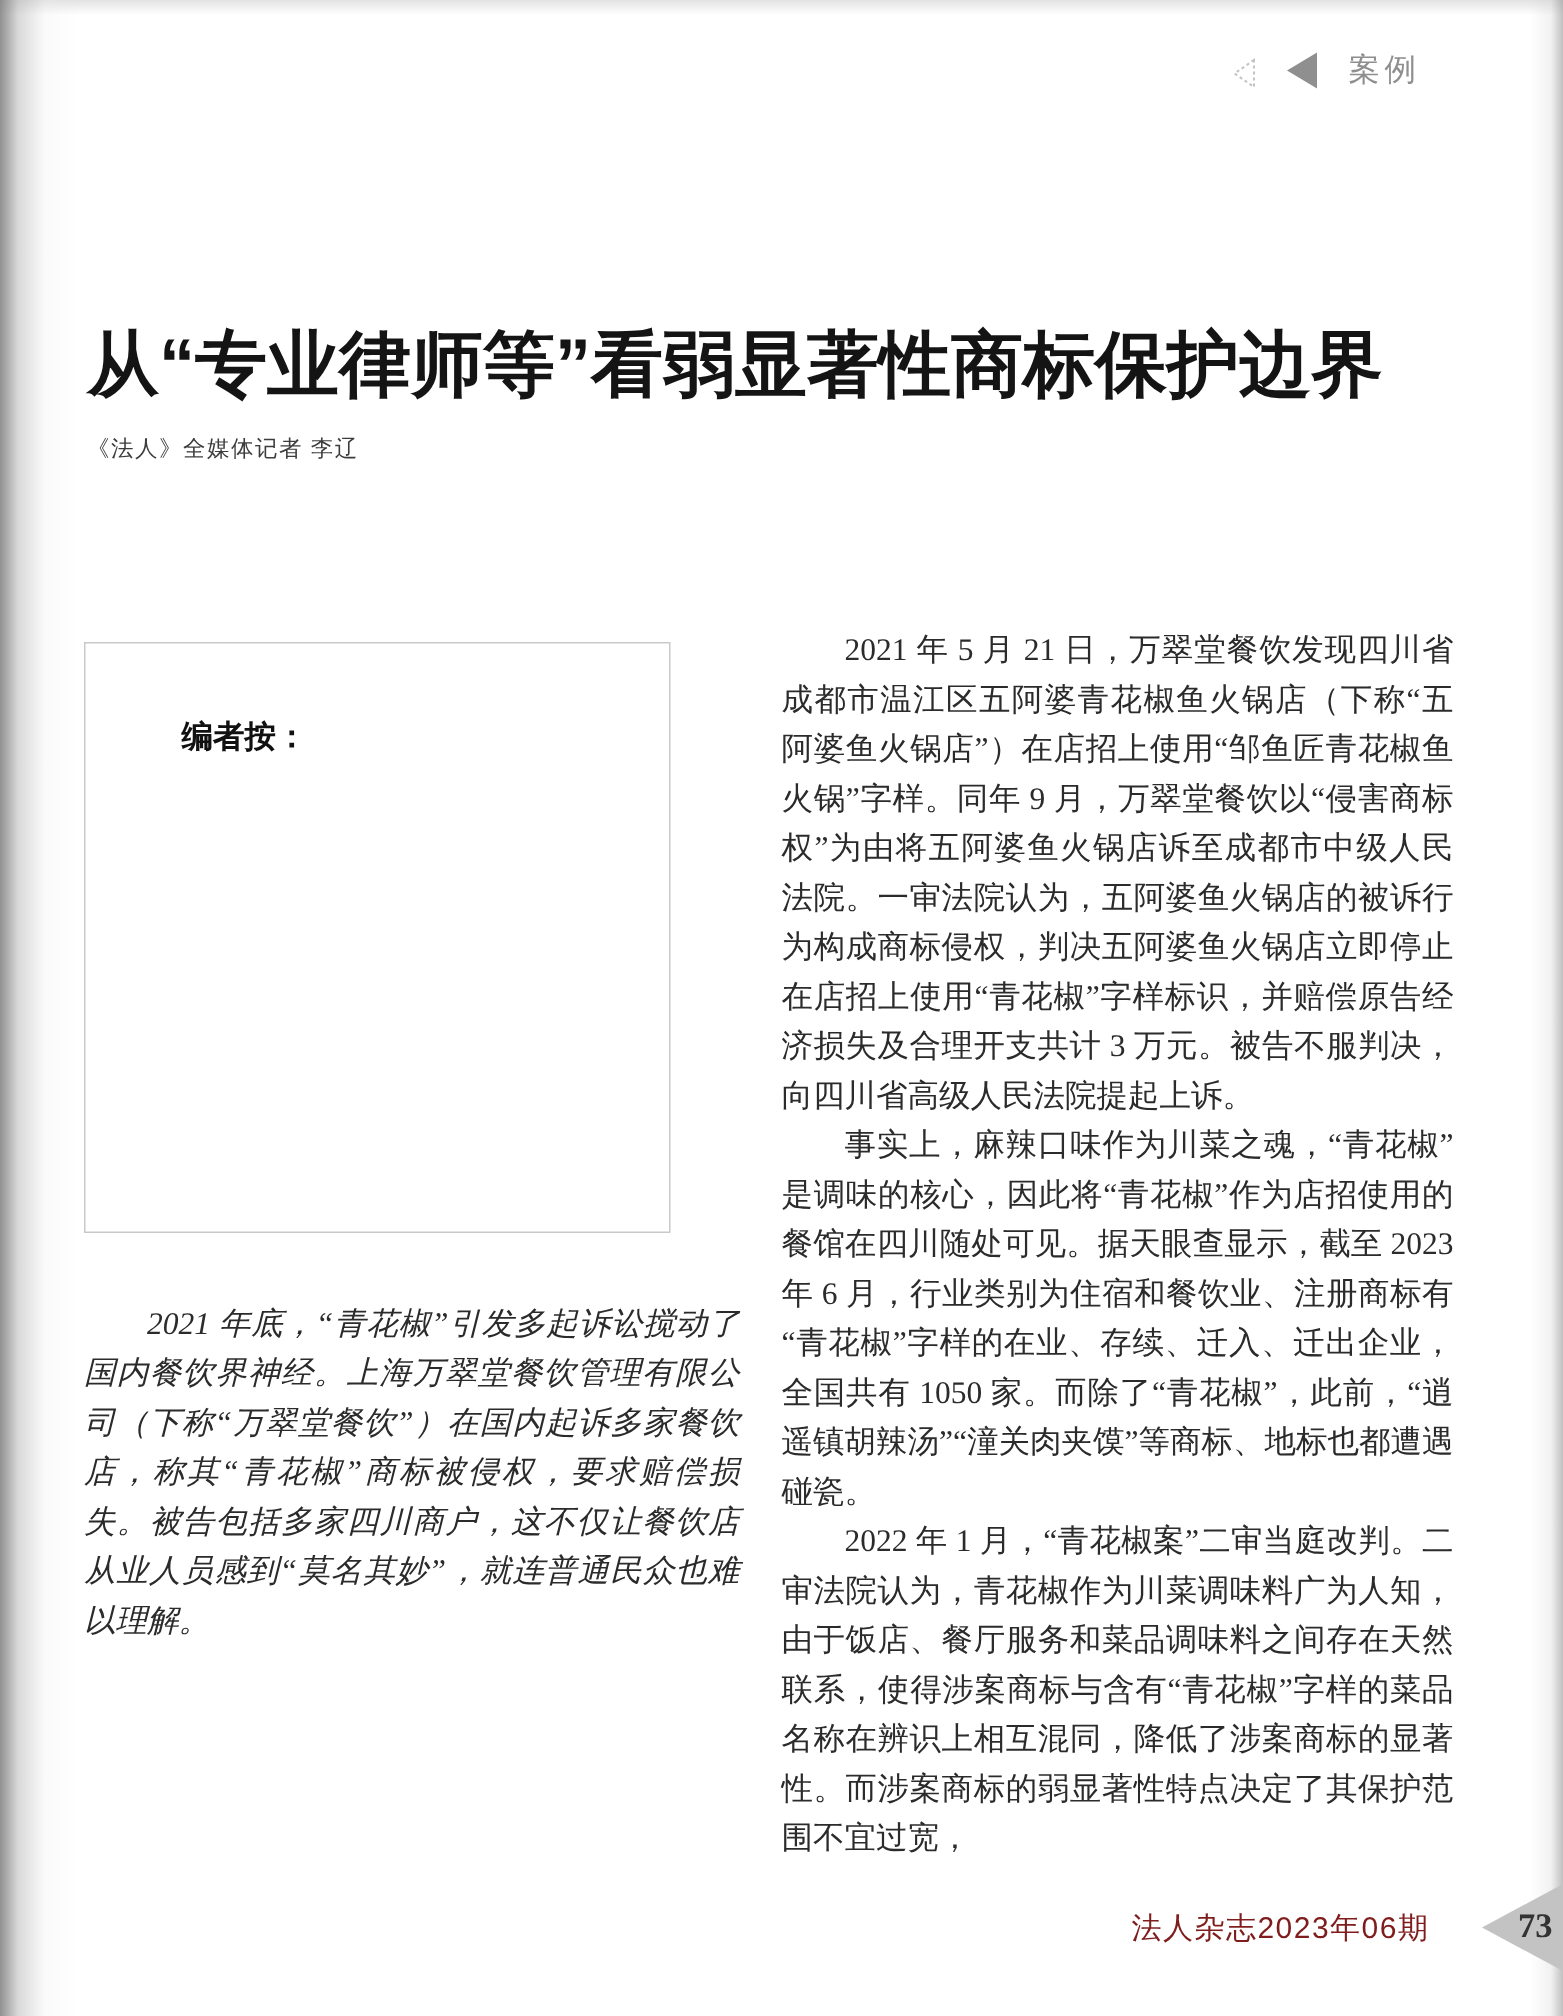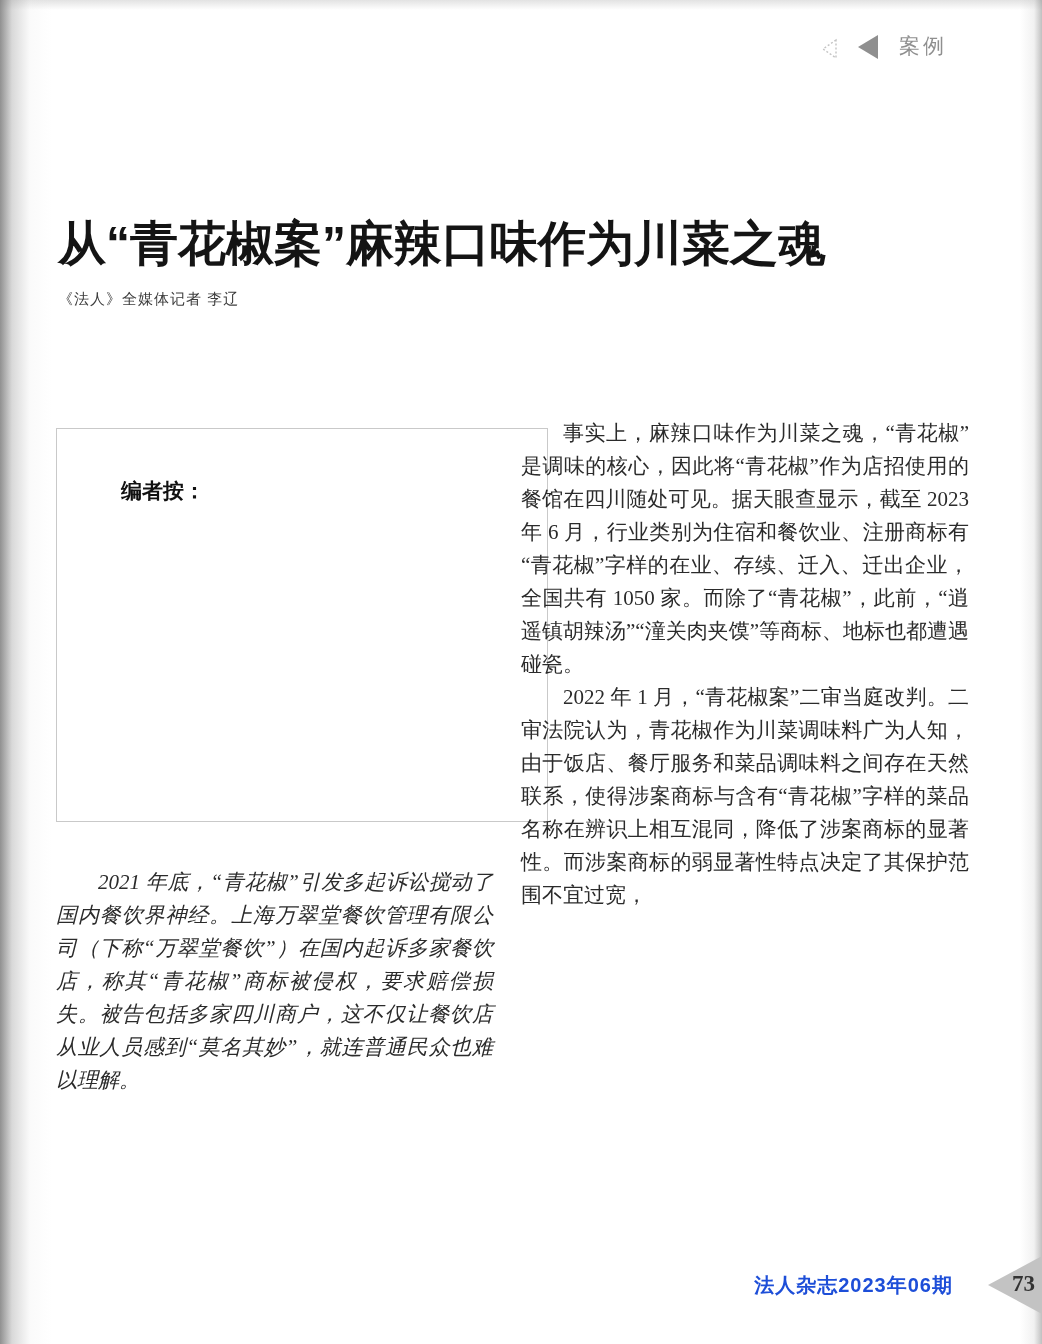--- a/index.html
+++ b/index.html
@@ -48,21 +48,21 @@
     color:#141414;letter-spacing:0px;white-space:nowrap;
   }
   .byline{
     position:absolute;left:58px;top:290px;
     font-family:"Liberation Sans", sans-serif;
     font-size:15px;color:#3c3c3c;letter-spacing:1px;
   }
 
   
   .editor-note{
-    position:absolute;left:56px;top:428px;width:492px;height:394px;
+    position:absolute;left:56px;top:428px;width:391px;height:394px;
     border:1px solid #c9c9c9;box-sizing:border-box;
     background:#fff;
   }
   .editor-note .note-heading{
     margin:48px 0 10px 64px;
     font-family:"Liberation Sans", sans-serif;
     font-weight:700;font-size:21px;color:#111;
   }
   .editor-note .note-body{
     margin:0 18px 0 24px;
@@ -74,21 +74,21 @@
   
   .col{position:absolute;font-size:21px;line-height:33px;text-align:justify;color:#2b2b2b;}
   .col p{margin:0;text-indent:2em;}
   .col-left{left:56px;top:866px;width:437px;font-style:italic;}
   .col-right{left:521px;top:417px;width:448px;}
 
   
   .footer-journal{
     position:absolute;right:89px;top:1272px;
     font-family:"Liberation Sans", sans-serif;
-    font-weight:700;font-size:20px;color:#1d4ed8;letter-spacing:1px;
+    font-weight:400;font-size:20px;color:#7f1d1d;letter-spacing:1px;
   }
   .page-number-badge{
     position:absolute;right:0;top:1256px;width:54px;height:58px;z-index:7;
   }
   .page-number-badge svg{position:absolute;left:0;top:0;display:block;}
   .page-number-badge .num{
     position:absolute;right:7px;top:50%;transform:translateY(-52%);
     font-family:"Liberation Serif", serif;
     font-weight:700;font-size:23px;color:#333;
   }
@@ -109,33 +109,34 @@
       </svg>
     </span>
     <span>
       <svg width="22" height="26" viewBox="0 0 22 26">
         <polygon points="21,1 1,13 21,25" fill="#8f8f8f"></polygon>
       </svg>
     </span>
     <span class="label">案例</span>
   </div>
 
-  <h1 class="article-title">从“青花椒案”麻辣口味作为川菜之魂</h1>
+  <h1 class="article-title">从“专业律师等”看弱显著性商标保护边界</h1>
 
   <div class="byline">《法人》全媒体记者 李辽</div>
 
   <div class="editor-note">
     <div class="note-heading">编者按：</div>
   </div>
 
   <div class="col col-left">
     <p>2021 年底，“青花椒”引发多起诉讼搅动了国内餐饮界神经。上海万翠堂餐饮管理有限公司（下称“万翠堂餐饮”）在国内起诉多家餐饮店，称其“青花椒”商标被侵权，要求赔偿损失。被告包括多家四川商户，这不仅让餐饮店从业人员感到“莫名其妙”，就连普通民众也难以理解。</p>
   </div>
 
   <div class="col col-right">
+    <p>2021 年 5 月 21 日，万翠堂餐饮发现四川省成都市温江区五阿婆青花椒鱼火锅店（下称“五阿婆鱼火锅店”）在店招上使用“邹鱼匠青花椒鱼火锅”字样。同年 9 月，万翠堂餐饮以“侵害商标权”为由将五阿婆鱼火锅店诉至成都市中级人民法院。一审法院认为，五阿婆鱼火锅店的被诉行为构成商标侵权，判决五阿婆鱼火锅店立即停止在店招上使用“青花椒”字样标识，并赔偿原告经济损失及合理开支共计 3 万元。被告不服判决，向四川省高级人民法院提起上诉。</p>
     <p>事实上，麻辣口味作为川菜之魂，“青花椒”是调味的核心，因此将“青花椒”作为店招使用的餐馆在四川随处可见。据天眼查显示，截至 2023 年 6 月，行业类别为住宿和餐饮业、注册商标有“青花椒”字样的在业、存续、迁入、迁出企业，全国共有 1050 家。而除了“青花椒”，此前，“逍遥镇胡辣汤”“潼关肉夹馍”等商标、地标也都遭遇碰瓷。</p>
     <p>2022 年 1 月，“青花椒案”二审当庭改判。二审法院认为，青花椒作为川菜调味料广为人知，由于饭店、餐厅服务和菜品调味料之间存在天然联系，使得涉案商标与含有“青花椒”字样的菜品名称在辨识上相互混同，降低了涉案商标的显著性。而涉案商标的弱显著性特点决定了其保护范围不宜过宽，</p>
   </div>
 
   <div class="footer-journal">法人杂志2023年06期</div>
 
   <div class="page-number-badge">
     <svg width="54" height="58" viewBox="0 0 54 58">
       <polygon points="0,29 54,0 54,58" fill="#c3c3c3"></polygon>
     </svg>

